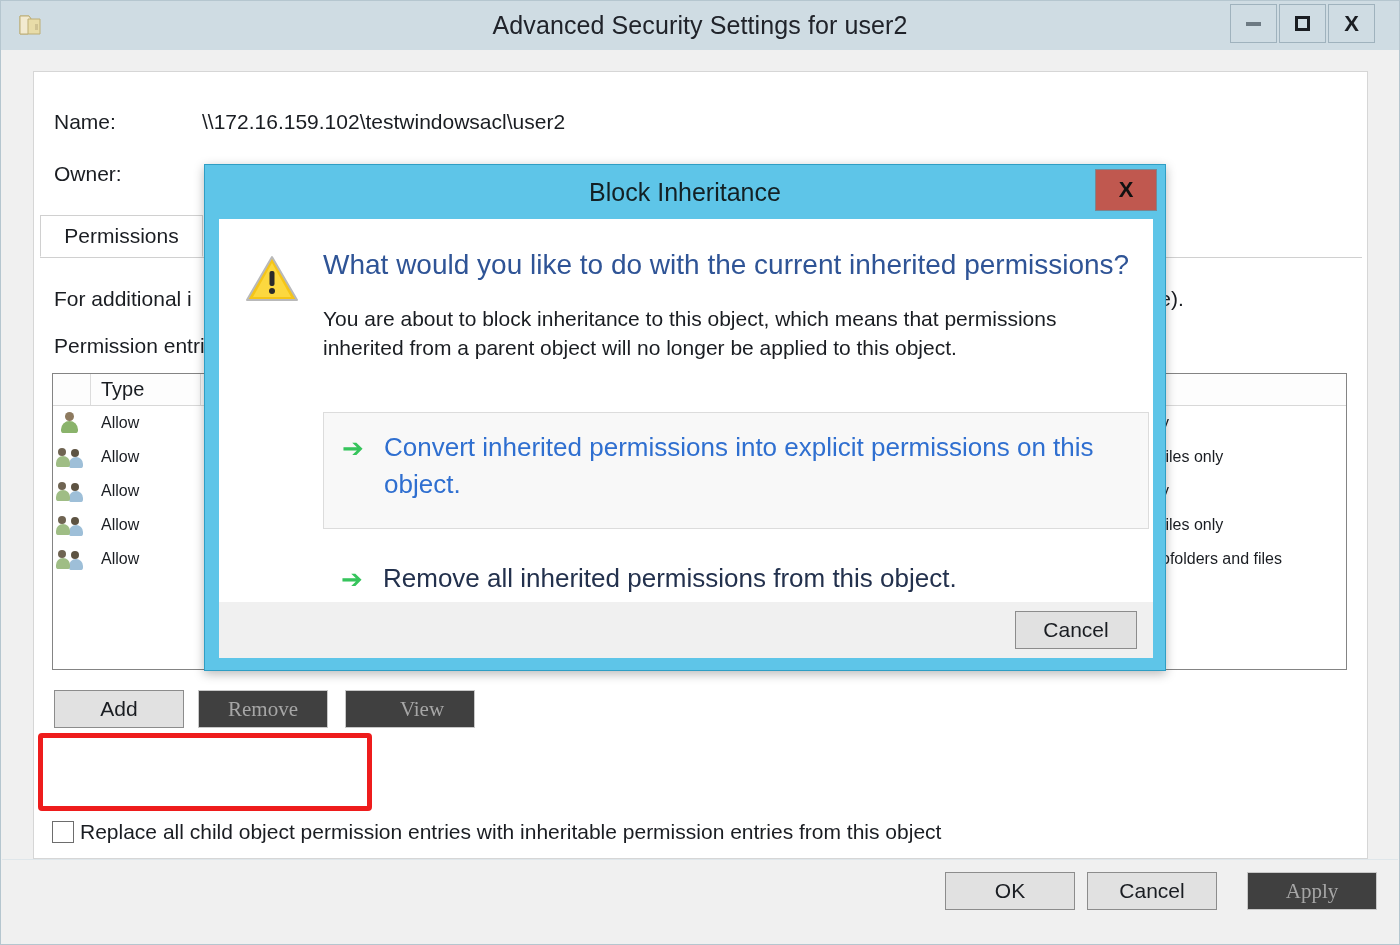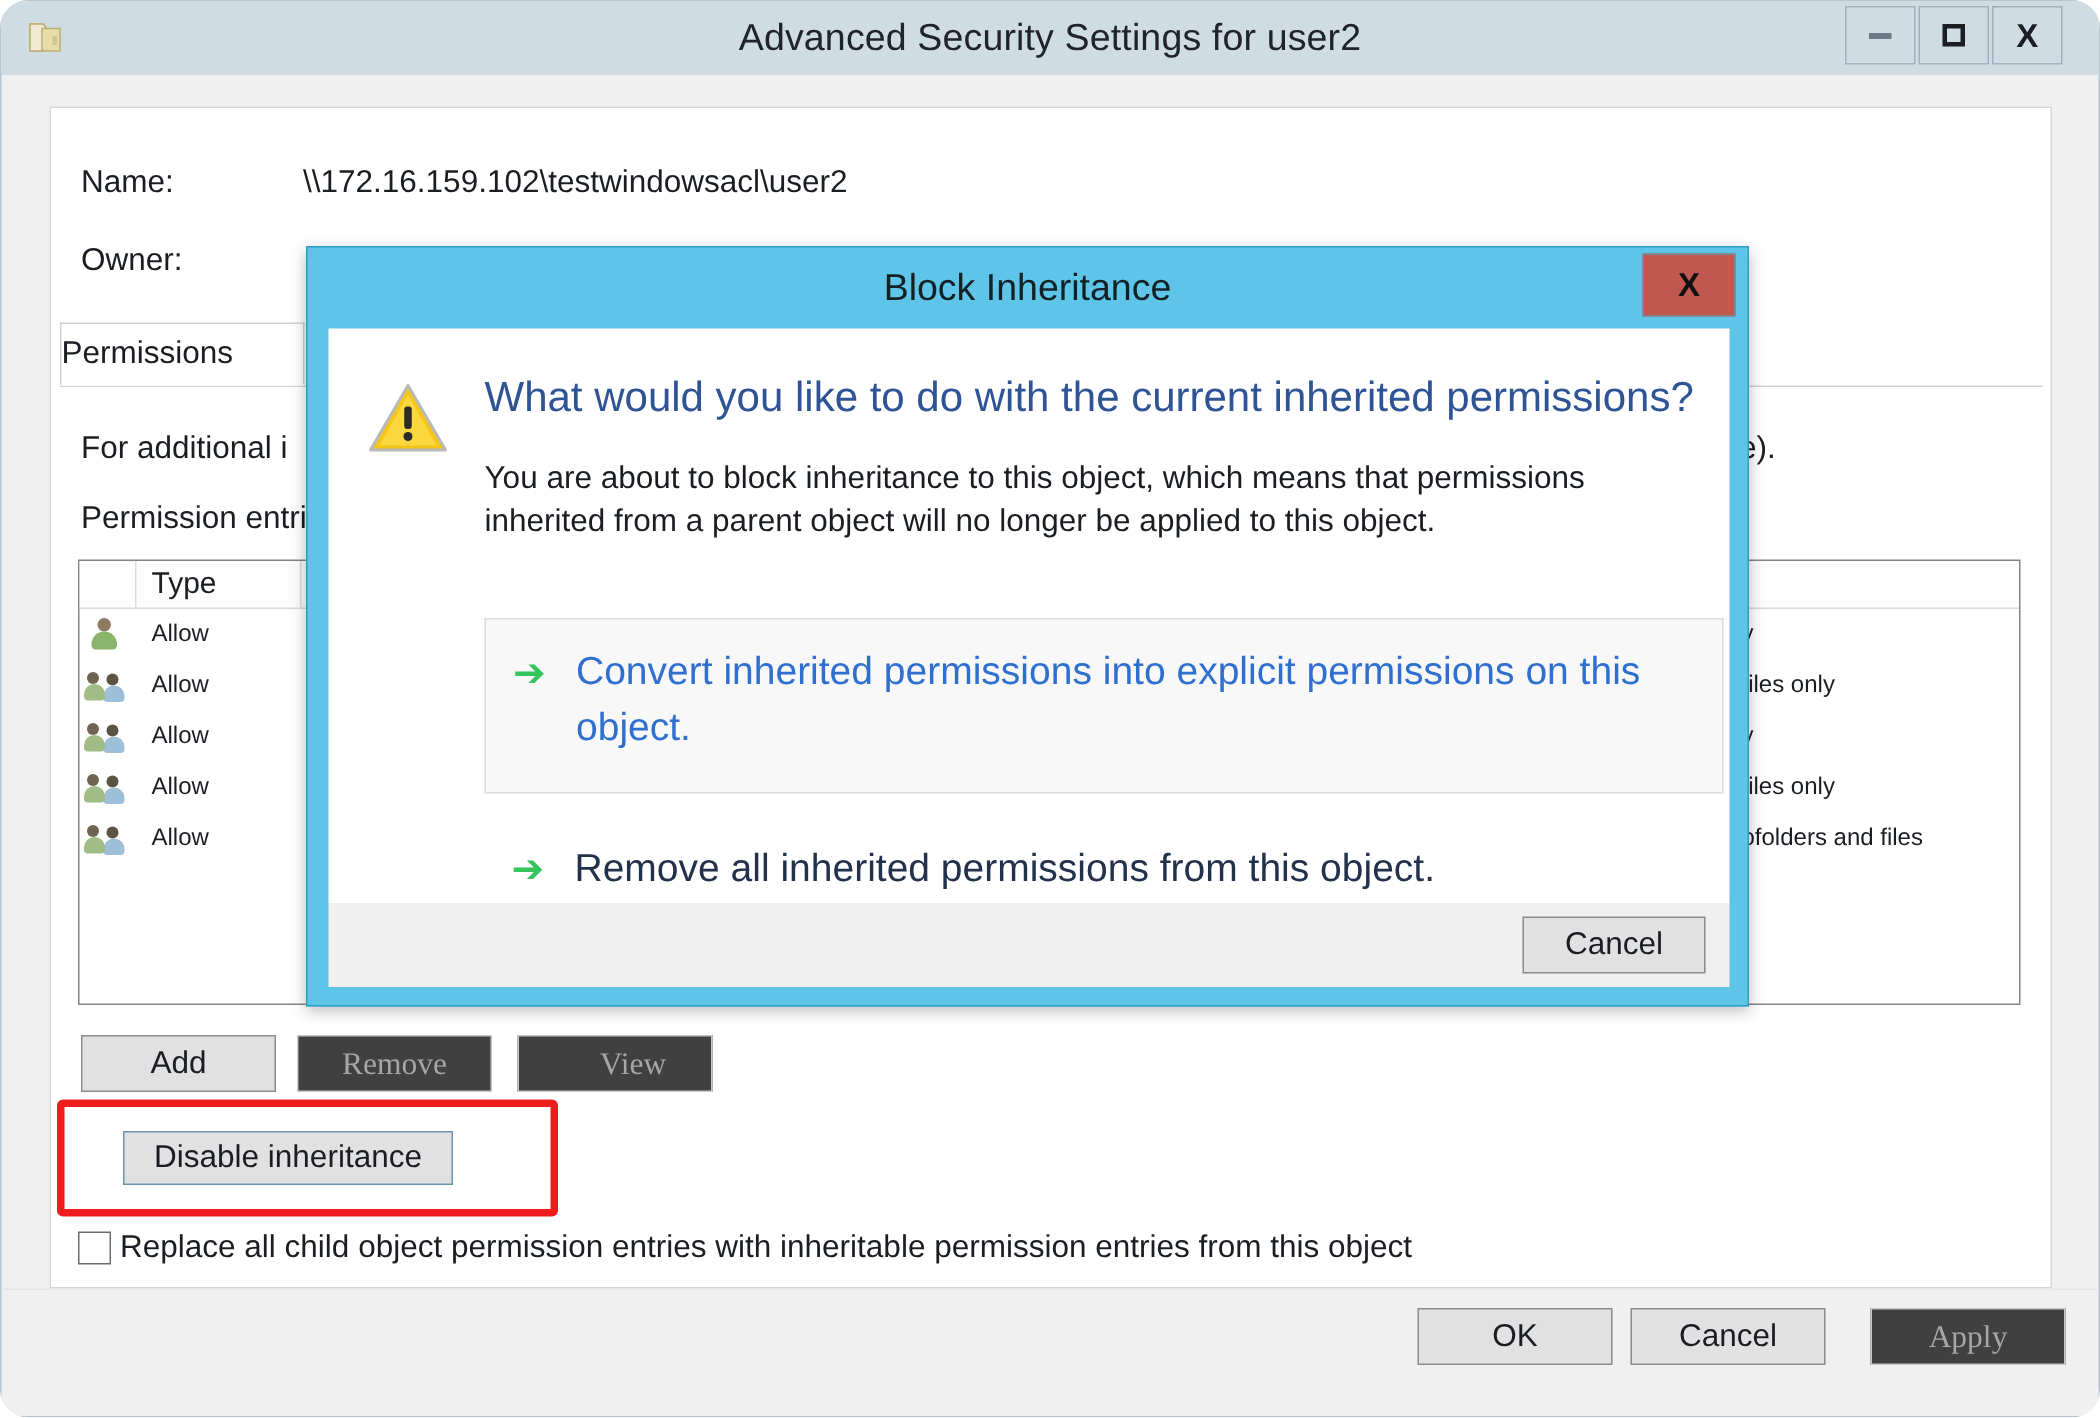--- a/index.html
+++ b/index.html
@@ -10,21 +10,20 @@
   body {
     font-family: "Liberation Sans", sans-serif;
     -webkit-font-smoothing: antialiased;
   }
   #screen {
     position: relative;
     width: 1400px;
     height: 945px;
     overflow: hidden;
     background: #f0f0f0;
-    border-radius: 19px;
   }
 
   
   #main-window {
     position: absolute;
     left: 0; top: 0;
     width: 1400px;
     height: 945px;
     background: #f0f0f0;
     border: 1px solid #b5c6cf;
@@ -108,21 +107,21 @@
     position: absolute;
     left: 0; top: 0;
     width: 163px;
     height: 42px;
     background: #ffffff;
     border: 1px solid #d0d0d0;
     border-bottom: 1px solid #ffffff;
     box-sizing: border-box;
     display: flex;
     align-items: center;
-    justify-content: flex-start;
+    justify-content: center;
     font-size: 21px;
     color: #1a1d22;
   }
 
   #info-line {
     position: absolute;
     left: 20px; top: 215px;
     font-size: 21px;
     color: #1a1d22;
     white-space: nowrap;
@@ -574,23 +573,20 @@
       <div class="btn" id="btn-add">
         <span>Add</span>
       </div>
       <div class="btn disabled" id="btn-remove">
         <span>Remove</span>
       </div>
       <div class="btn disabled" id="btn-view">
         <span>View</span>
       </div>
 
-      <div id="btn-disable-inheritance">
-        <span>Disable inheritance</span>
-      </div>
       <div id="highlight-box"></div>
 
       <div id="replace-row">
         <span id="replace-checkbox"></span>
         <span id="replace-label">Replace all child object permission entries with inheritable permission entries from this object</span>
       </div>
 
     </div>
 
     <div id="bottom-bar">

